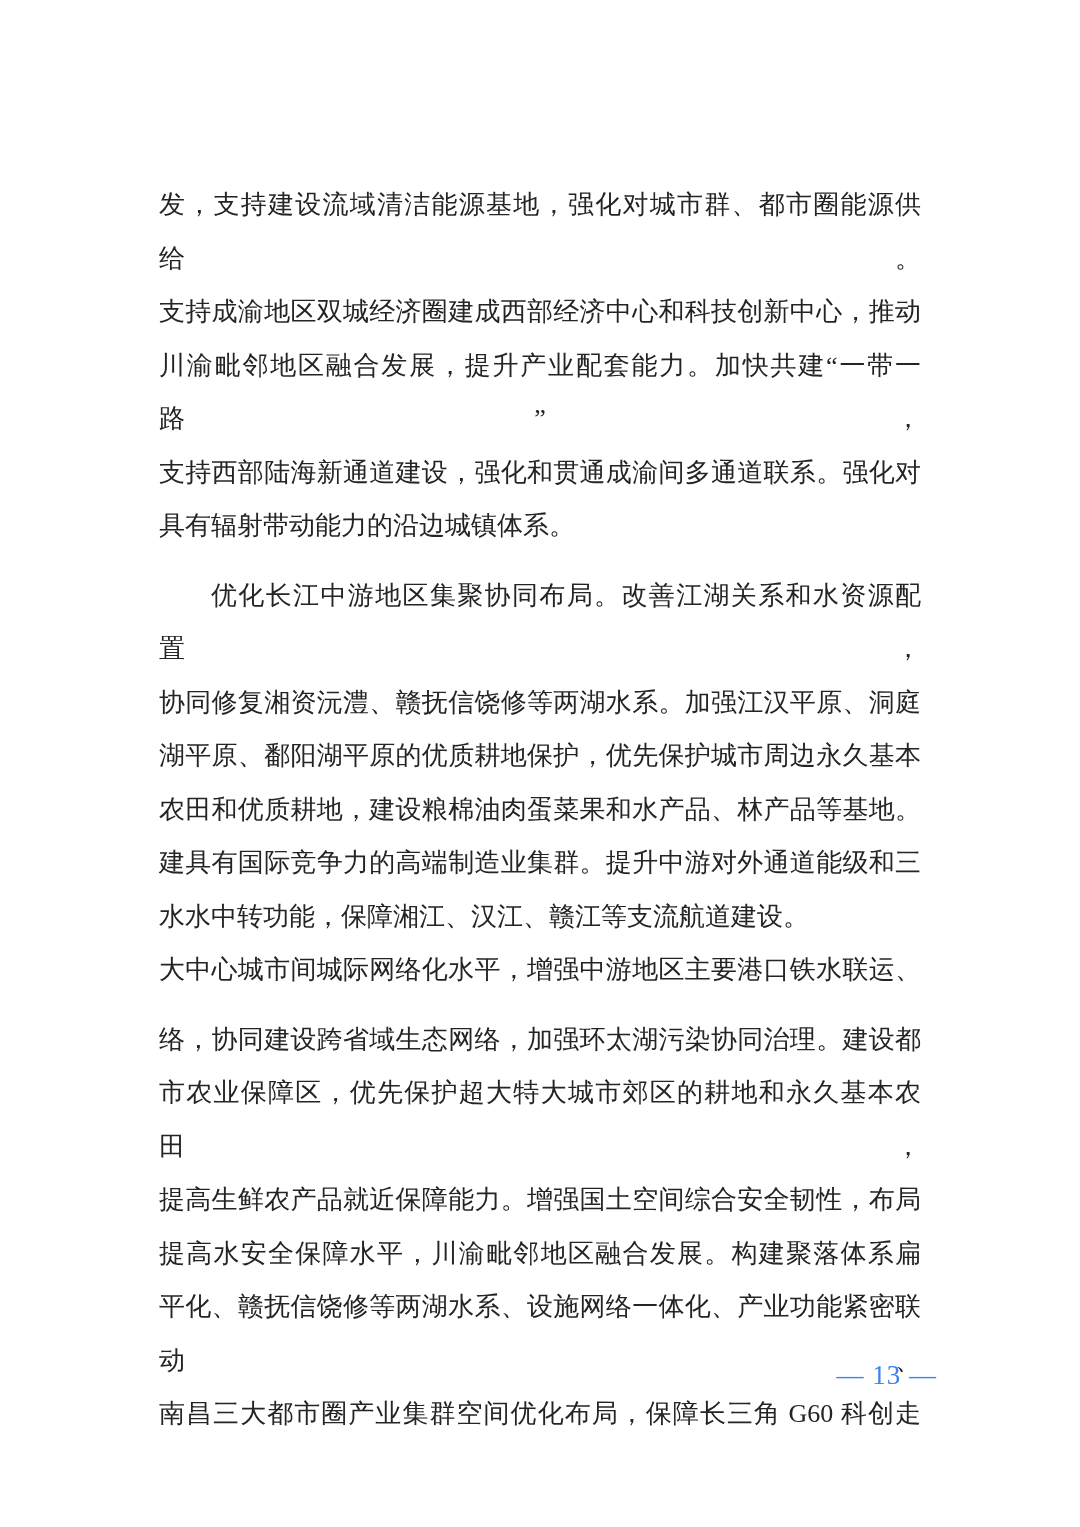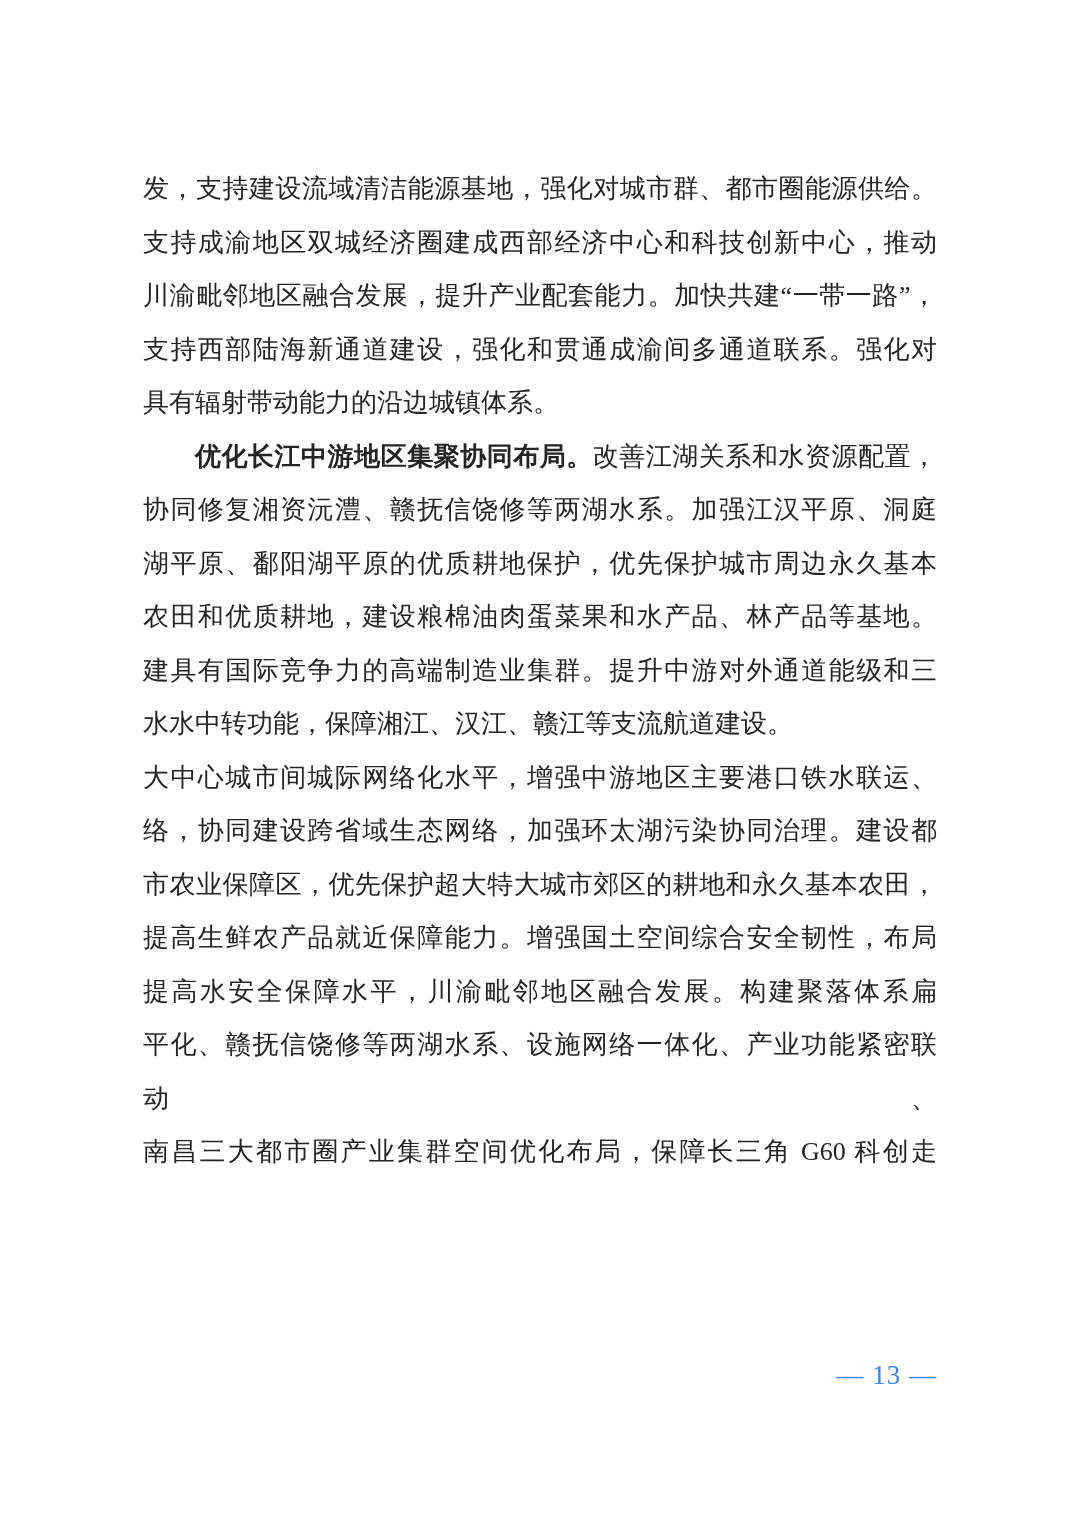--- a/index.html
+++ b/index.html
@@ -14,30 +14,30 @@
     overflow: hidden;
   }
   .body-text {
     position: absolute;
     left: 143px;
     top: 162px;
     width: 794px;
     font-size: 26px;
     line-height: 53.5px;
   }
-  p.para { margin: 0; padding: 0; }
+  p.para { margin: 16px; padding: 0; }
   .line {
     display: block;
     text-align: justify;
     text-align-last: justify;
     text-justify: inter-character;
   }
   .line.end { text-align-last: left; }
   .line.first { text-indent: 2em; }
-  .lead { font-weight: bold; }
+  .lead { font-weight: normal; }
   .footer {
     position: absolute;
     left: 143px;
     top: 1360px;
     width: 794px;
     text-align: right;
     font-size: 27px;
     letter-spacing: 1px;
     color: #3b82f6;
   }

